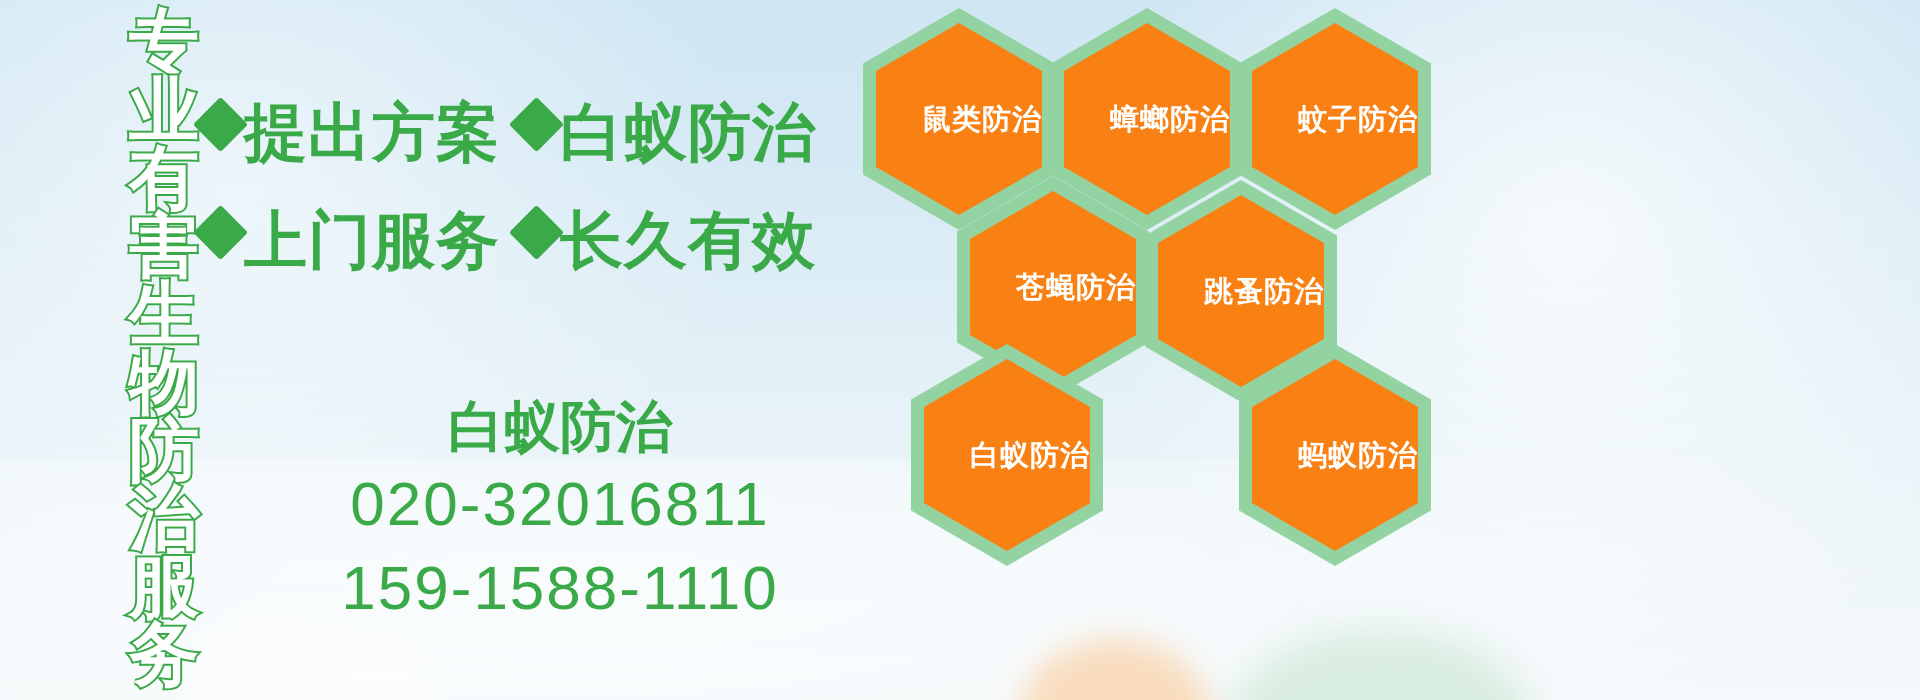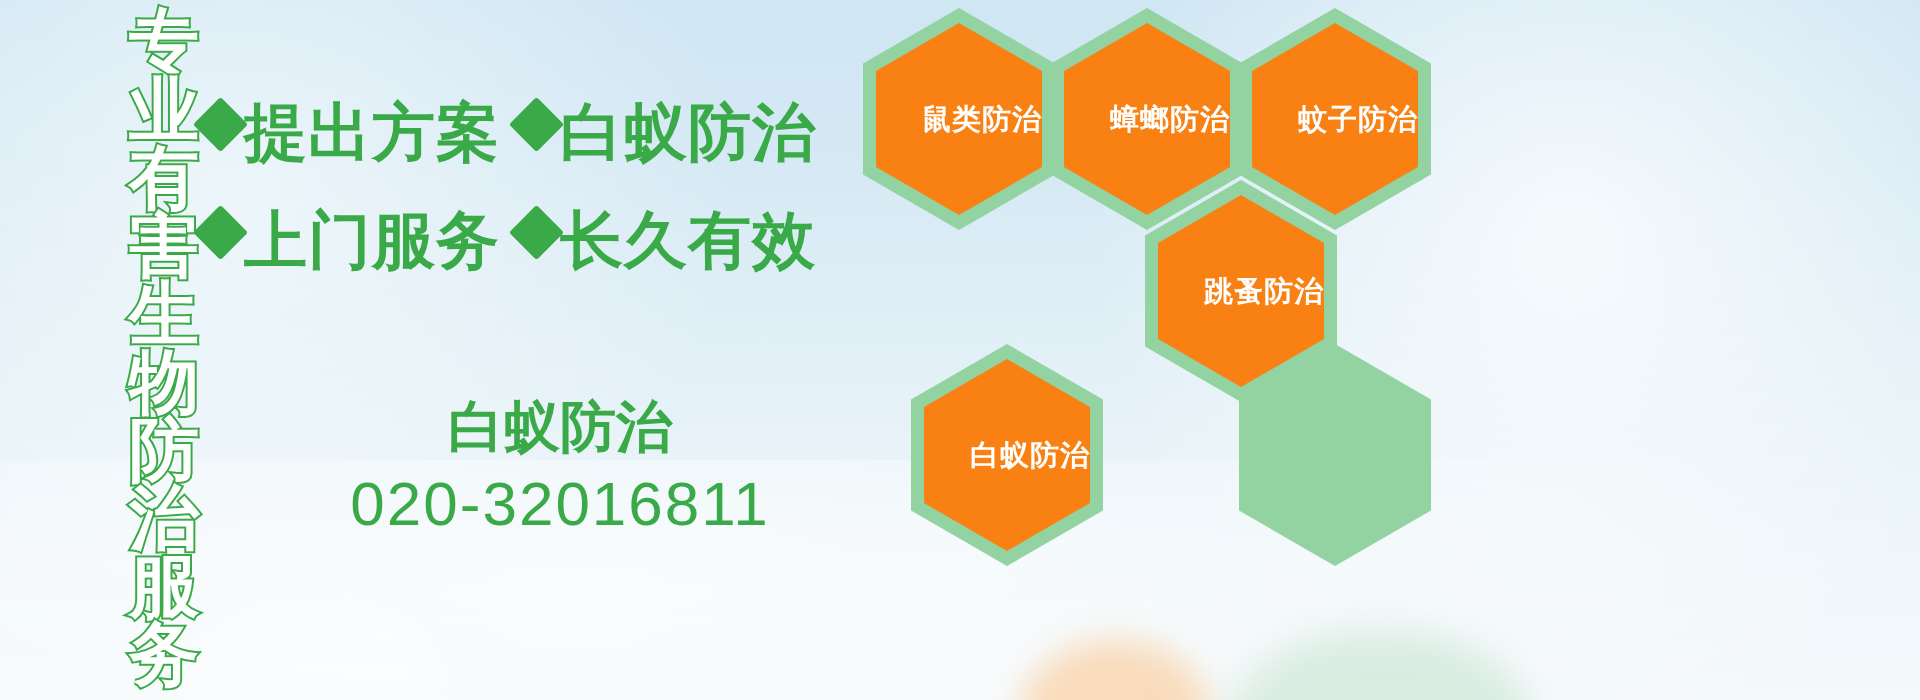--- a/index.html
+++ b/index.html
@@ -249,20 +249,21 @@
         <span class="diamond-icon"></span>
         <span class="feature-label">长久有效</span>
       </div>
     </div>
 
   </div>
 
   <div id="contact-block">
     <div id="contact-title">白蚁防治</div>
     <div class="contact-phone">020-32016811</div>
+    <div class="contact-phone">159-1588-1110</div>
   </div>
 
   <div id="hex-cluster">
 
     <div class="hex-cell" style="left:8px; top:8px;">
       <div class="hex-outer"></div>
       <div class="hex-inner">
         <span class="hex-label">鼠类防治</span>
       </div>
     </div>
@@ -274,35 +275,44 @@
       </div>
     </div>
 
     <div class="hex-cell" style="left:196px; top:8px;">
       <div class="hex-outer"></div>
       <div class="hex-inner">
         <span class="hex-label">蟑螂防治</span>
       </div>
     </div>
 
+    <div class="hex-cell" style="left:102px; top:176px;">
+      <div class="hex-outer"></div>
+      <div class="hex-inner">
+        <span class="hex-label">苍蝇防治</span>
+      </div>
+    </div>
 
     <div class="hex-cell" style="left:290px; top:180px;">
       <div class="hex-outer"></div>
       <div class="hex-inner">
         <span class="hex-label">跳蚤防治</span>
       </div>
     </div>
 
     <div class="hex-cell" style="left:8px; top:344px;margin-left:48px;">
       <div class="hex-outer"></div>
       <div class="hex-inner">
         <span class="hex-label">白蚁防治</span>
       </div>
     </div>
 
 
     <div class="hex-cell" style="left:384px; top:344px;">
       <div class="hex-outer"></div>
+      <div class="hex-inner">
+        <span class="hex-label">蚂蚁防治</span>
+      </div>
     </div>
 
   </div>
 
 </div>
 
 </body></html>

